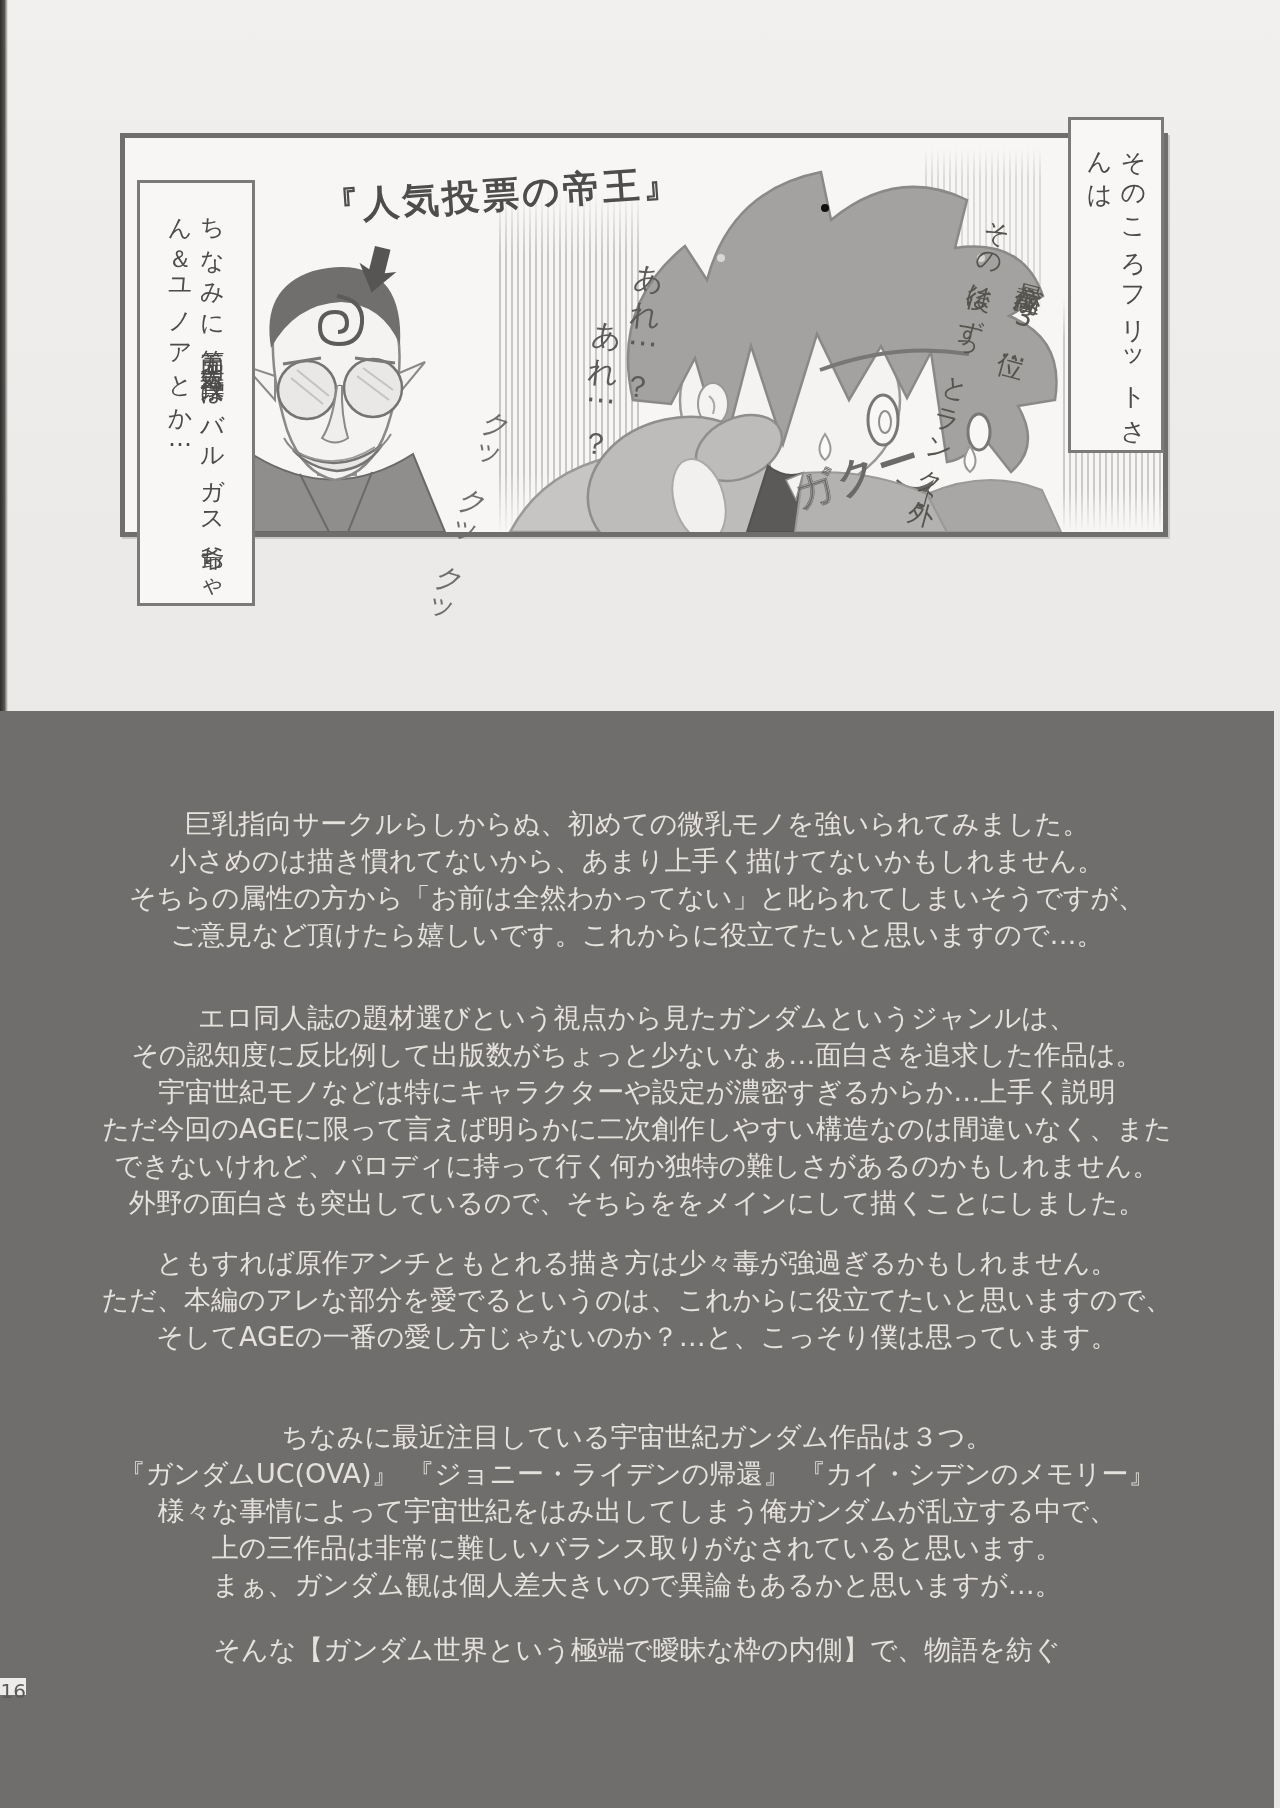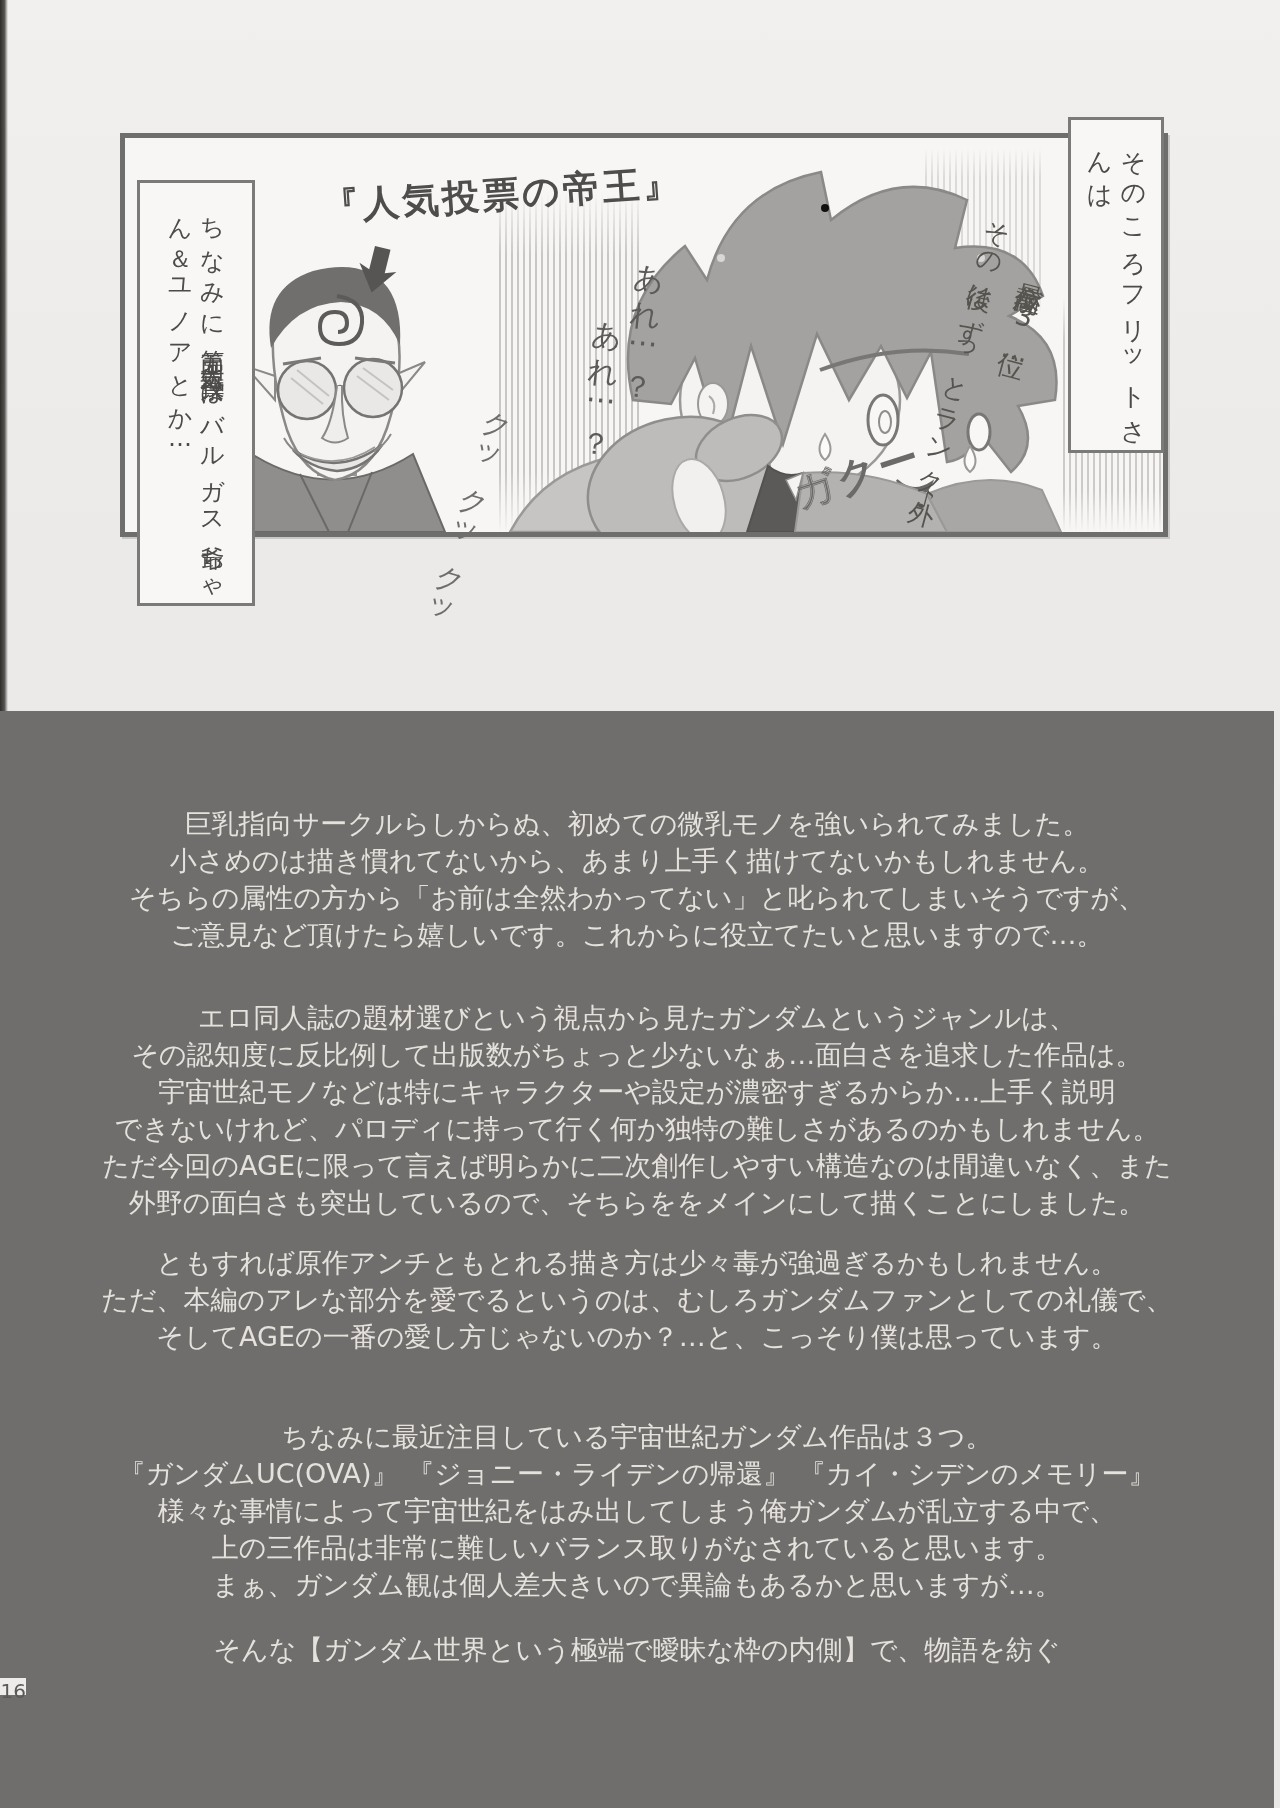--- a/index.html
+++ b/index.html
@@ -149,28 +149,28 @@
       <div class="aw-line">巨乳指向サークルらしからぬ、初めての微乳モノを強いられてみました。</div>
       <div class="aw-line">小さめのは描き慣れてないから、あまり上手く描けてないかもしれません。</div>
       <div class="aw-line">そちらの属性の方から「お前は全然わかってない」と叱られてしまいそうですが、</div>
       <div class="aw-line">ご意見など頂けたら嬉しいです。これからに役立てたいと思いますので…。</div>
     </div>
     <div class="gap1"></div>
     <div class="aw-p">
       <div class="aw-line">エロ同人誌の題材選びという視点から見たガンダムというジャンルは、</div>
       <div class="aw-line">その認知度に反比例して出版数がちょっと少ないなぁ…面白さを追求した作品は。</div>
       <div class="aw-line">宇宙世紀モノなどは特にキャラクターや設定が濃密すぎるからか…上手く説明</div>
+      <div class="aw-line">ただ今回のAGEに限って言えば明らかに二次創作しやすい構造なのは間違いなく、また</div>
       <div class="aw-line">できないけれど、パロディに持って行く何か独特の難しさがあるのかもしれません。</div>
-      <div class="aw-line">ただ今回のAGEに限って言えば明らかに二次創作しやすい構造なのは間違いなく、また</div>
       <div class="aw-line">外野の面白さも突出しているので、そちらををメインにして描くことにしました。</div>
     </div>
     <div class="gap2"></div>
     <div class="aw-p">
       <div class="aw-line">ともすれば原作アンチともとれる描き方は少々毒が強過ぎるかもしれません。</div>
-      <div class="aw-line">ただ、本編のアレな部分を愛でるというのは、むしろガンダムファンとしての礼儀で、</div>
+      <div class="aw-line">ただ、本編のアレな部分を愛でるというのは、これからに役立てたいと思いますので、</div>
       <div class="aw-line">そしてAGEの一番の愛し方じゃないのか？…と、こっそり僕は思っています。</div>
     </div>
     <div class="gap3"></div>
     <div class="aw-p">
       <div class="aw-line">ちなみに最近注目している宇宙世紀ガンダム作品は３つ。</div>
       <div class="aw-line">『ガンダムUC(OVA)』 『ジョニー・ライデンの帰還』 『カイ・シデンのメモリー』</div>
       <div class="aw-line">様々な事情によって宇宙世紀をはみ出してしまう俺ガンダムが乱立する中で、</div>
       <div class="aw-line">上の三作品は非常に難しいバランス取りがなされていると思います。</div>
       <div class="aw-line">まぁ、ガンダム観は個人差大きいので異論もあるかと思いますが…。</div>
     </div>

